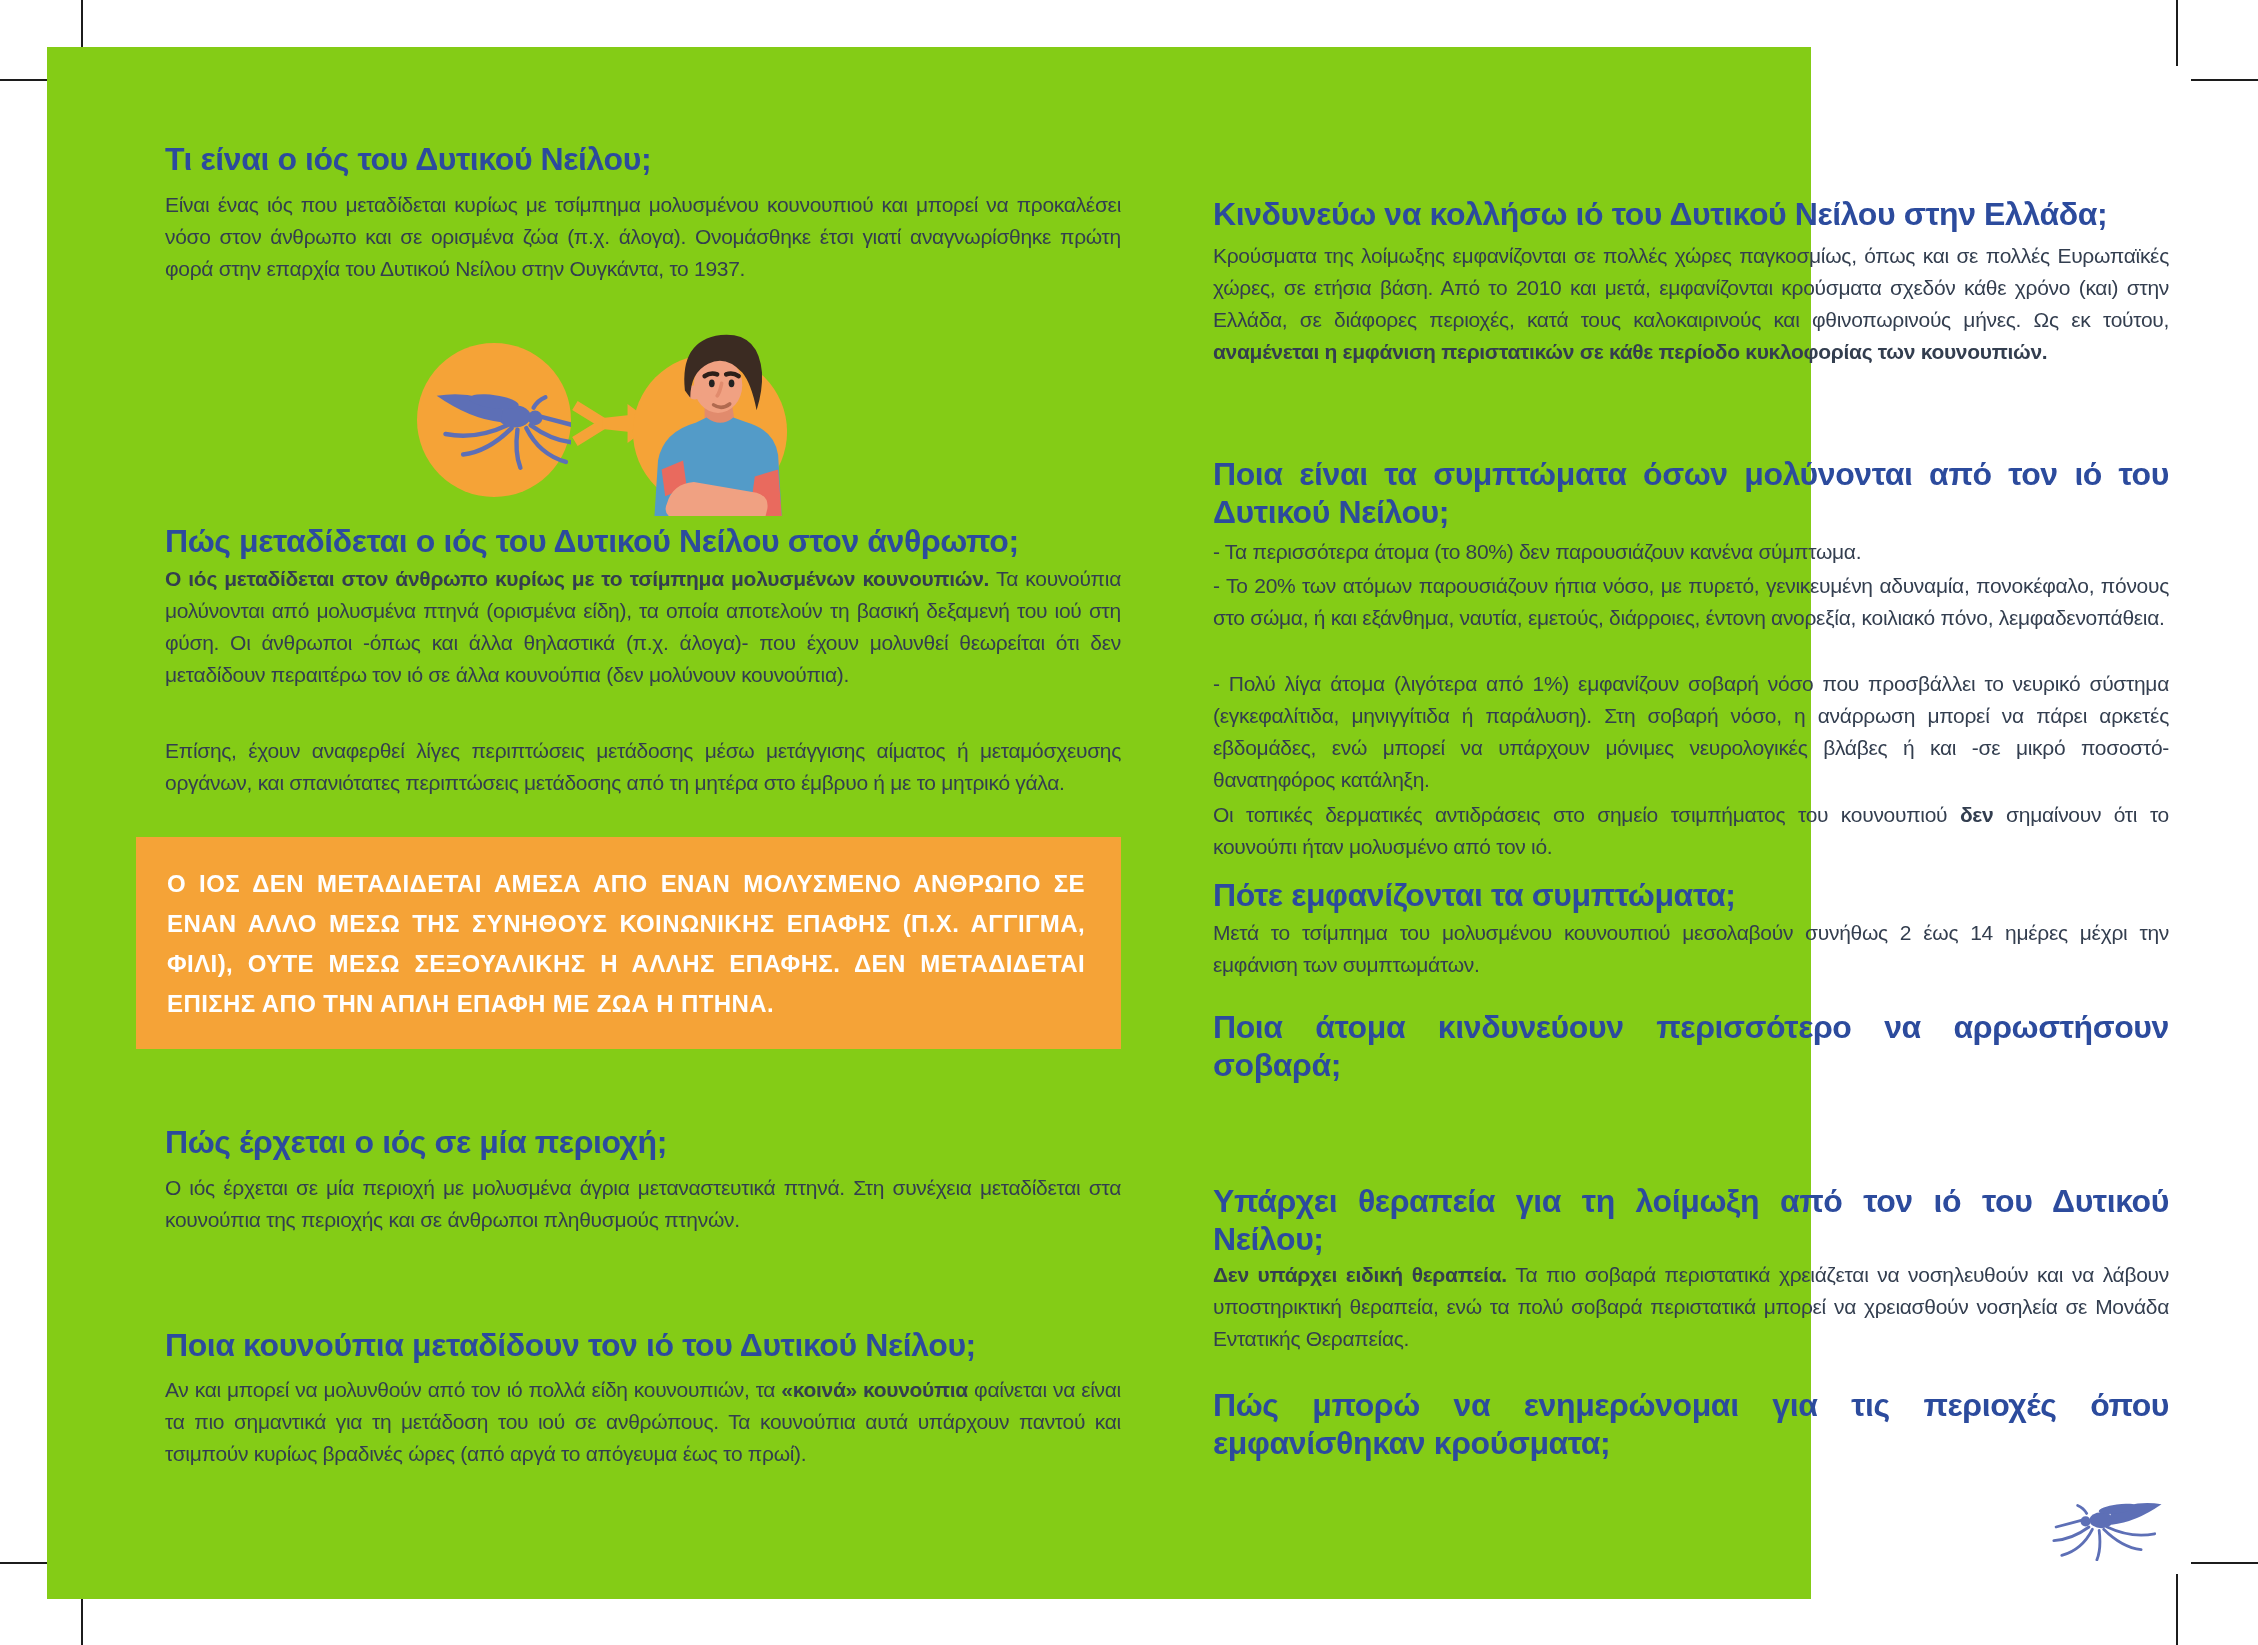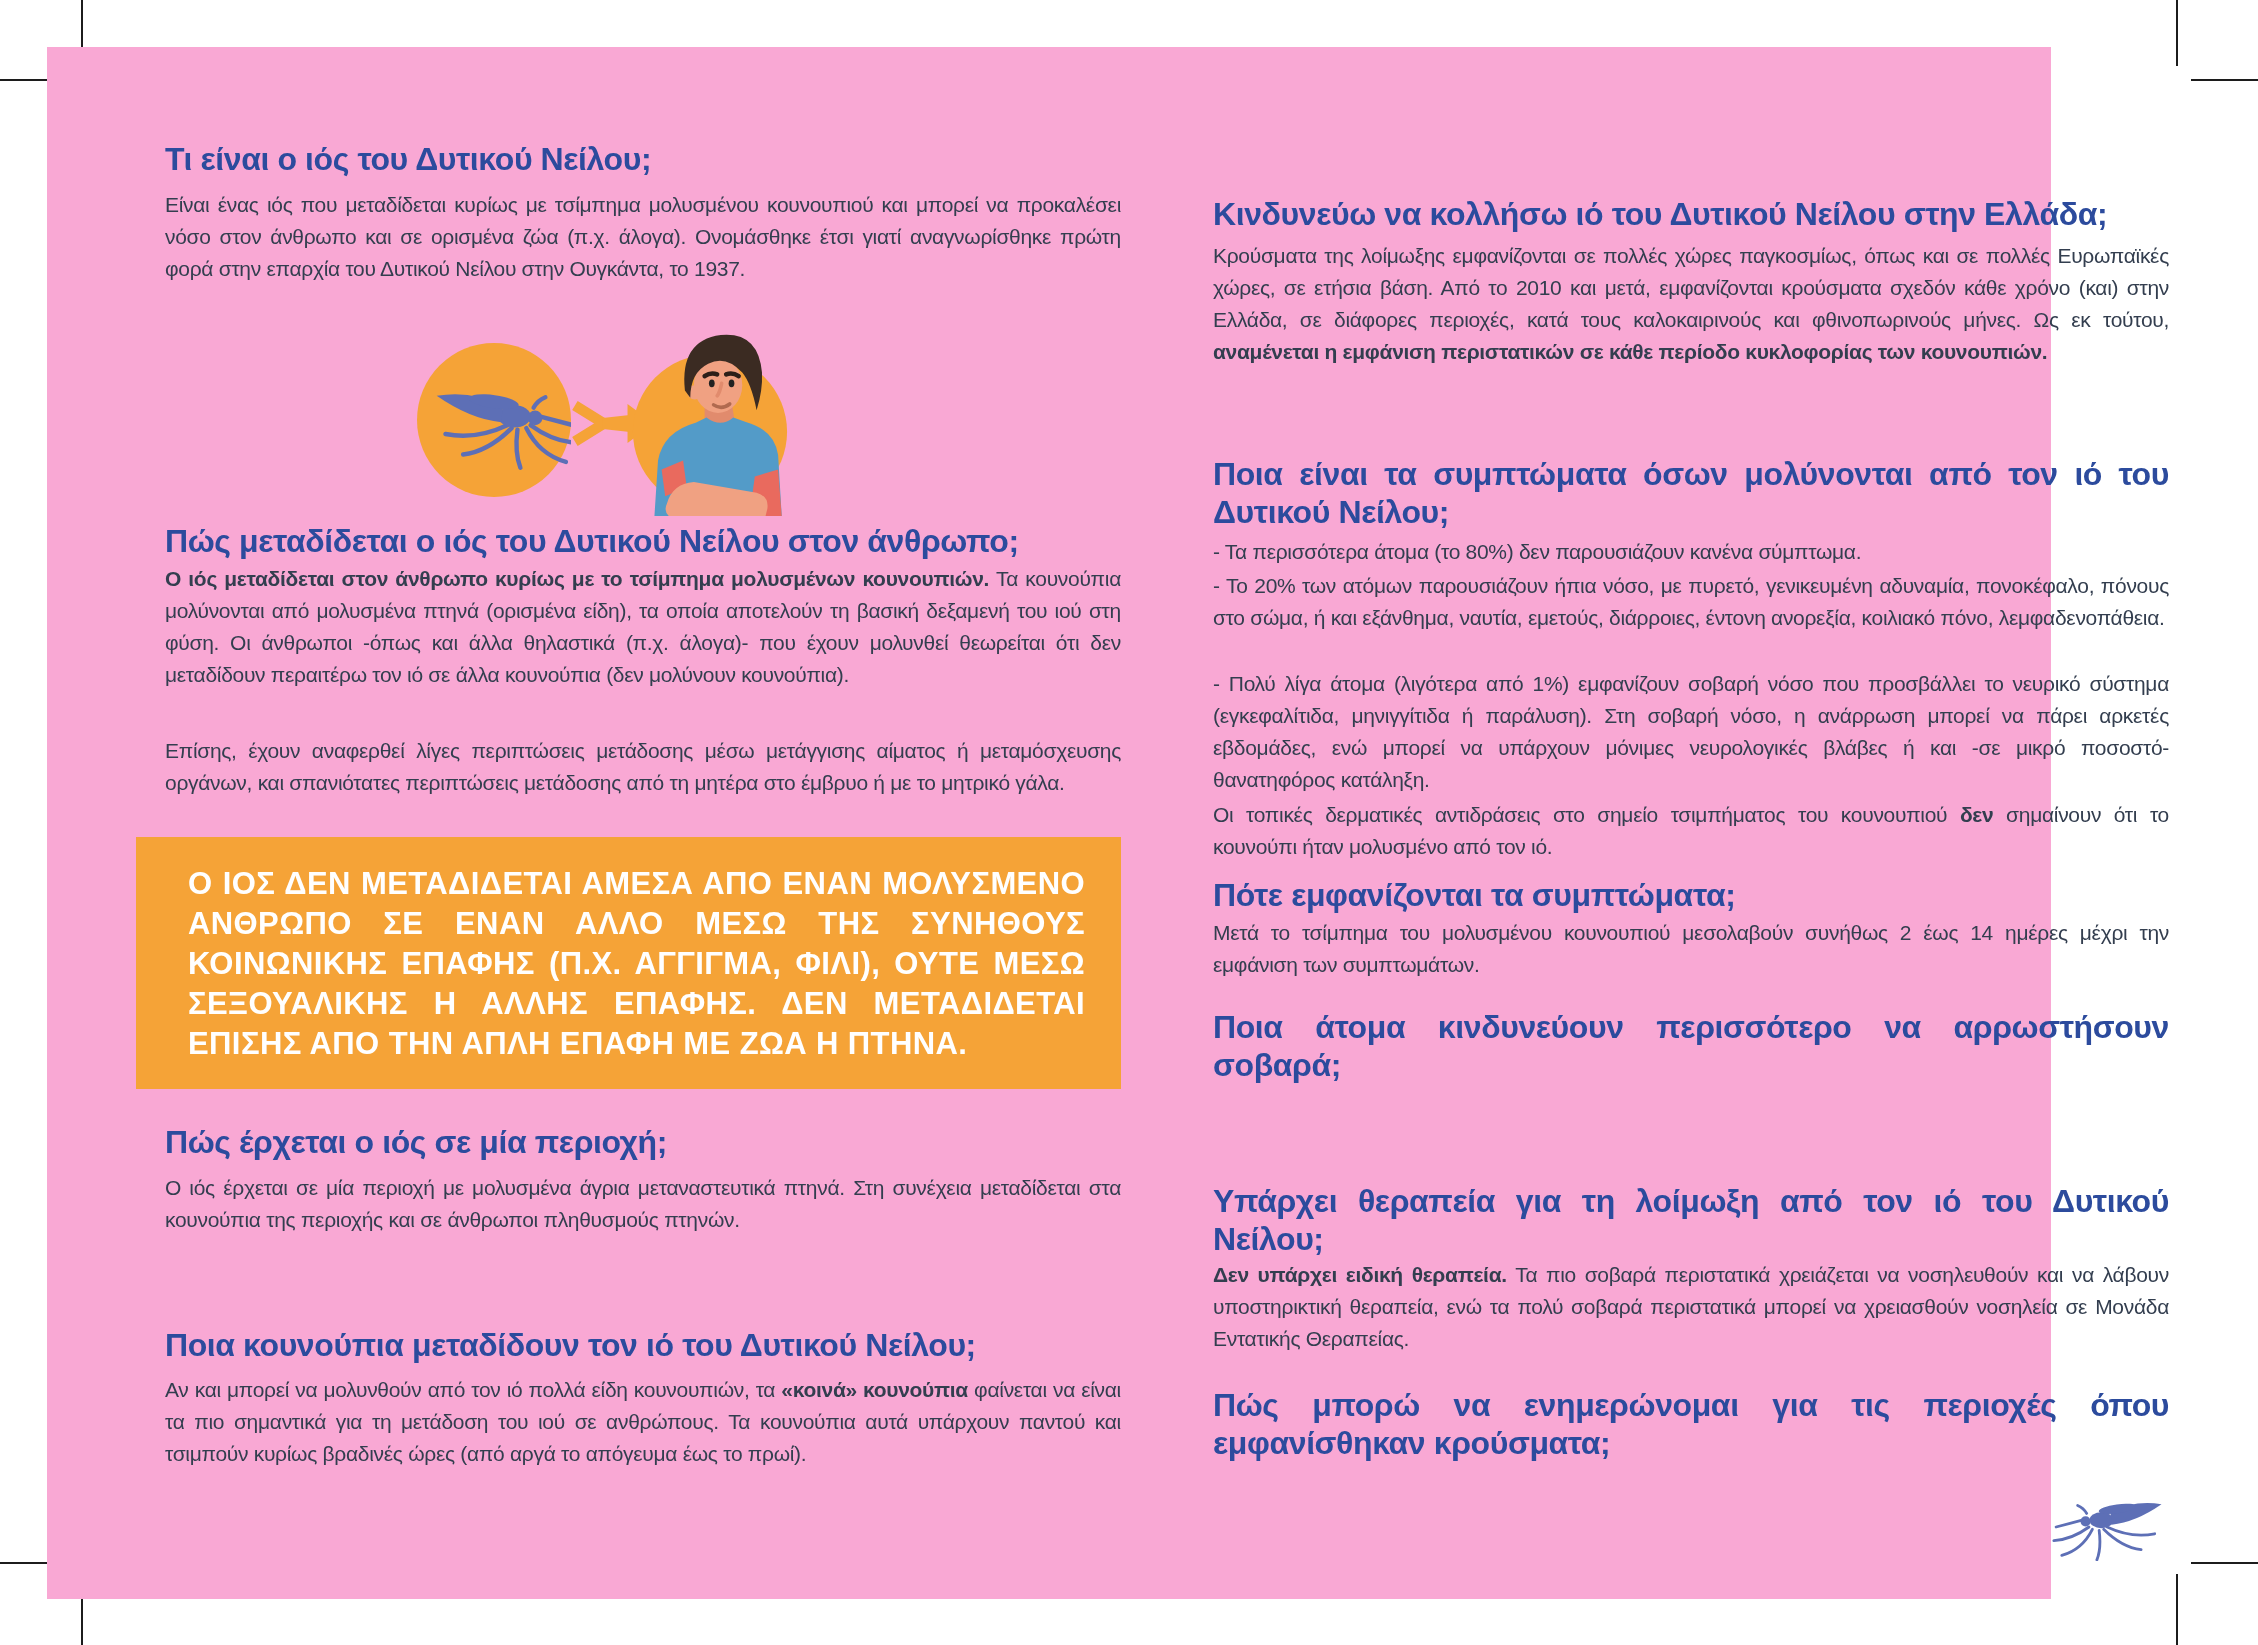--- a/index.html
+++ b/index.html
@@ -2,44 +2,44 @@
 <html style="font-size:14.3px"><head>
 <meta charset="utf-8">
 <style>
   html,body{margin:0;padding:0;background:#ffffff;}
   #canvas{
     position:relative;width:2259px;height:1645px;overflow:hidden;
     background:#ffffff;
     font-family:"Liberation Sans","DejaVu Sans",sans-serif;
   }
   #page{
-    position:absolute;left:47px;top:47px;width:2004px;height:1552px;
-    background:#f9a8d4;
+    position:absolute;left:47px;top:47px;width:1764px;height:1552px;
+    background:#84cc16;
   }
   .cropmark{position:absolute;background:#1c1c1c;}
   .col{position:absolute;top:0;height:1552px;width:956px;}
   #col-left{left:118px;}
   #col-right{left:1166px;margin-top:48px;}
   .h{
     position:absolute;left:0;width:100%;
     color:#2c4b9d;font-weight:bold;font-size:32px;line-height:38px;
     letter-spacing:-0.4px;text-align:justify;
   }
   .p{
     position:absolute;left:0;width:100%;
     color:#333e4f;font-size:21px;line-height:32px;
     letter-spacing:-0.3px;text-align:justify;
   }
   .p .b{font-weight:bold;}
   .p .seg{display:inline;}
   #callout{
     position:absolute;left:89px;top:790px;width:985px;
     background:#f5a337;box-sizing:border-box;
-    padding:27px 36px 25px 52px;
-    color:#ffffff;font-size:31px;line-height:40px;font-weight:bold;
+    padding:27px 36px 25px 31px;
+    color:#ffffff;font-size:24px;line-height:40px;font-weight:bold;
     letter-spacing:0.4px;text-align:justify;
   }
   #illustration{position:absolute;left:367px;top:283px;width:430px;height:188px;}
   .orange-circle{
     position:absolute;width:154px;height:154px;border-radius:50%;
     background:#f5a337;
   }
   #footer-mosquito{position:absolute;left:2001px;top:1429px;width:125px;height:85px;}
 </style>
 </head>

